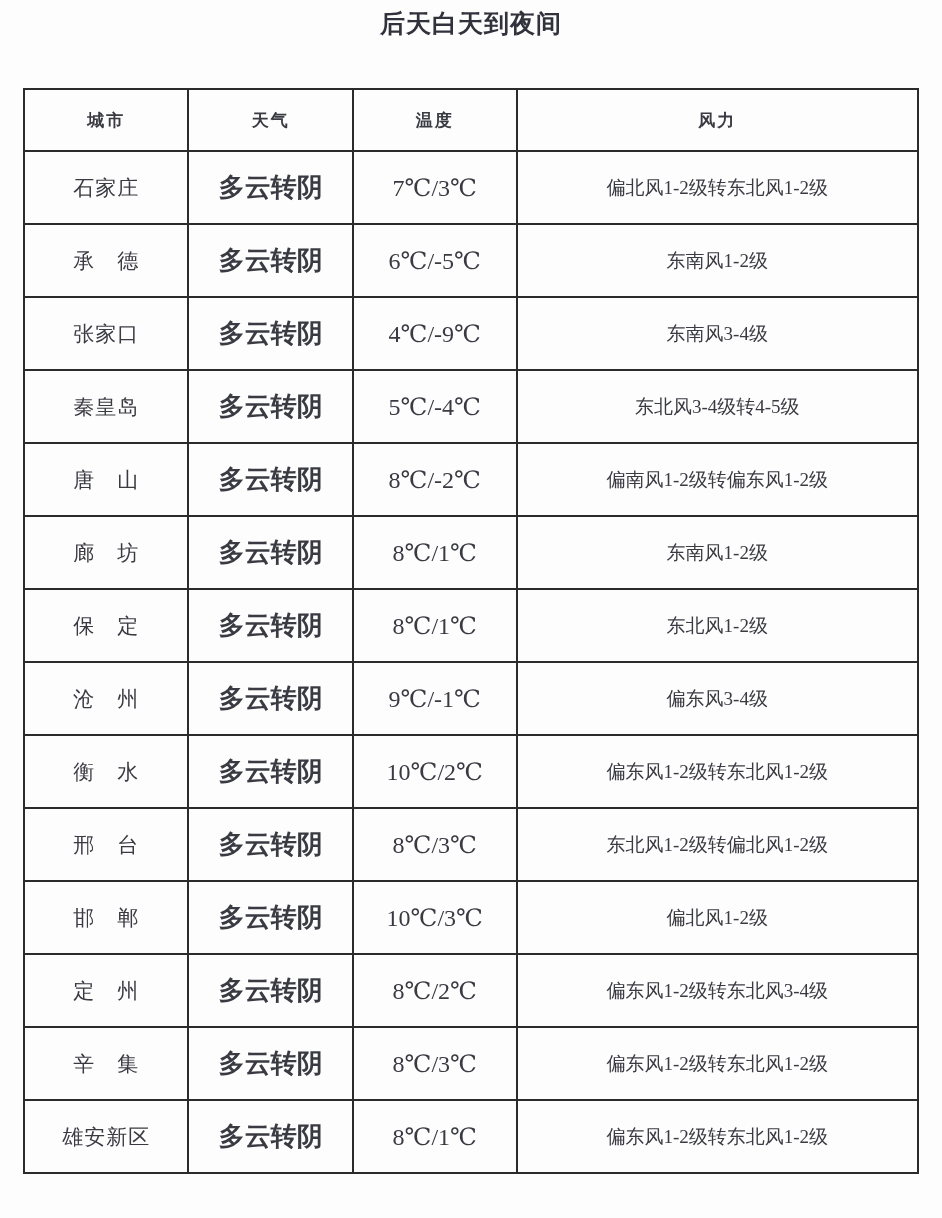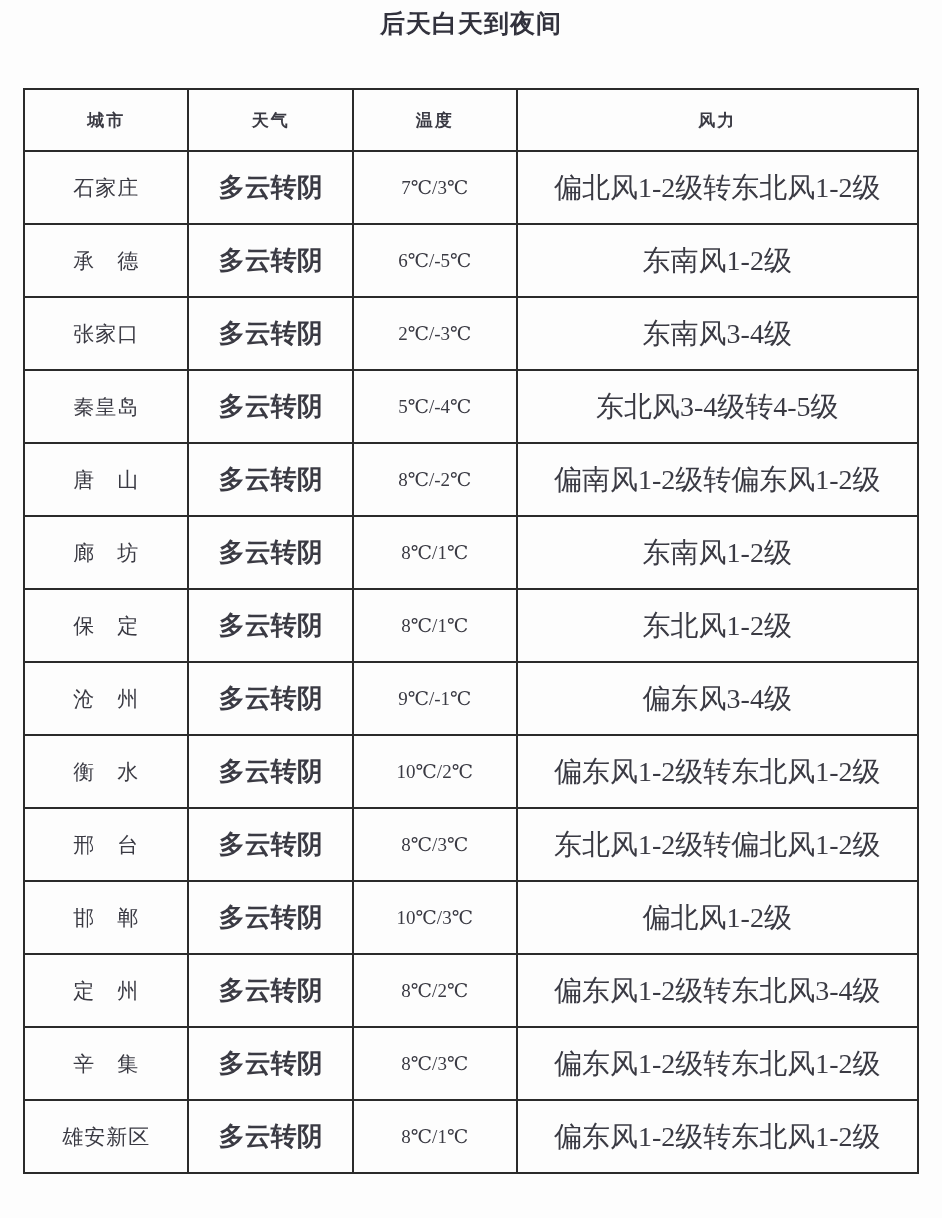--- a/index.html
+++ b/index.html
@@ -59,25 +59,25 @@
     letter-spacing: 1px;
     margin-top: 20px;
   }
   td.weather-txt {
     font-size: 26px;
     font-weight: 600;
     color: #33333c;
     border-radius: 13px;
   }
   td.temp {
-    font-size: 19px;
+    font-size: 24px;
     color: #b5343e;
   }
   td.wind {
-    font-size: 28px;
+    font-size: 19px;
   }
 </style>
 </head>
 <body>
 
 <div class="page">
 
   <div class="title-block">
     <div class="title-line">后天白天到夜间</div>
   </div>
@@ -106,21 +106,21 @@
       </tr>
       <tr class="data-row">
         <td class="city">承　德</td>
         <td class="weather-txt">多云转阴</td>
         <td class="temp">6℃/-5℃</td>
         <td class="wind">东南风1-2级</td>
       </tr>
       <tr class="data-row">
         <td class="city">张家口</td>
         <td class="weather-txt">多云转阴</td>
-        <td class="temp">2℃/-3℃</td>
+        <td class="temp">4℃/-9℃</td>
         <td class="wind">东南风3-4级</td>
       </tr>
       <tr class="data-row">
         <td class="city">秦皇岛</td>
         <td class="weather-txt">多云转阴</td>
         <td class="temp">5℃/-4℃</td>
         <td class="wind">东北风3-4级转4-5级</td>
       </tr>
       <tr class="data-row">
         <td class="city">唐　山</td>

